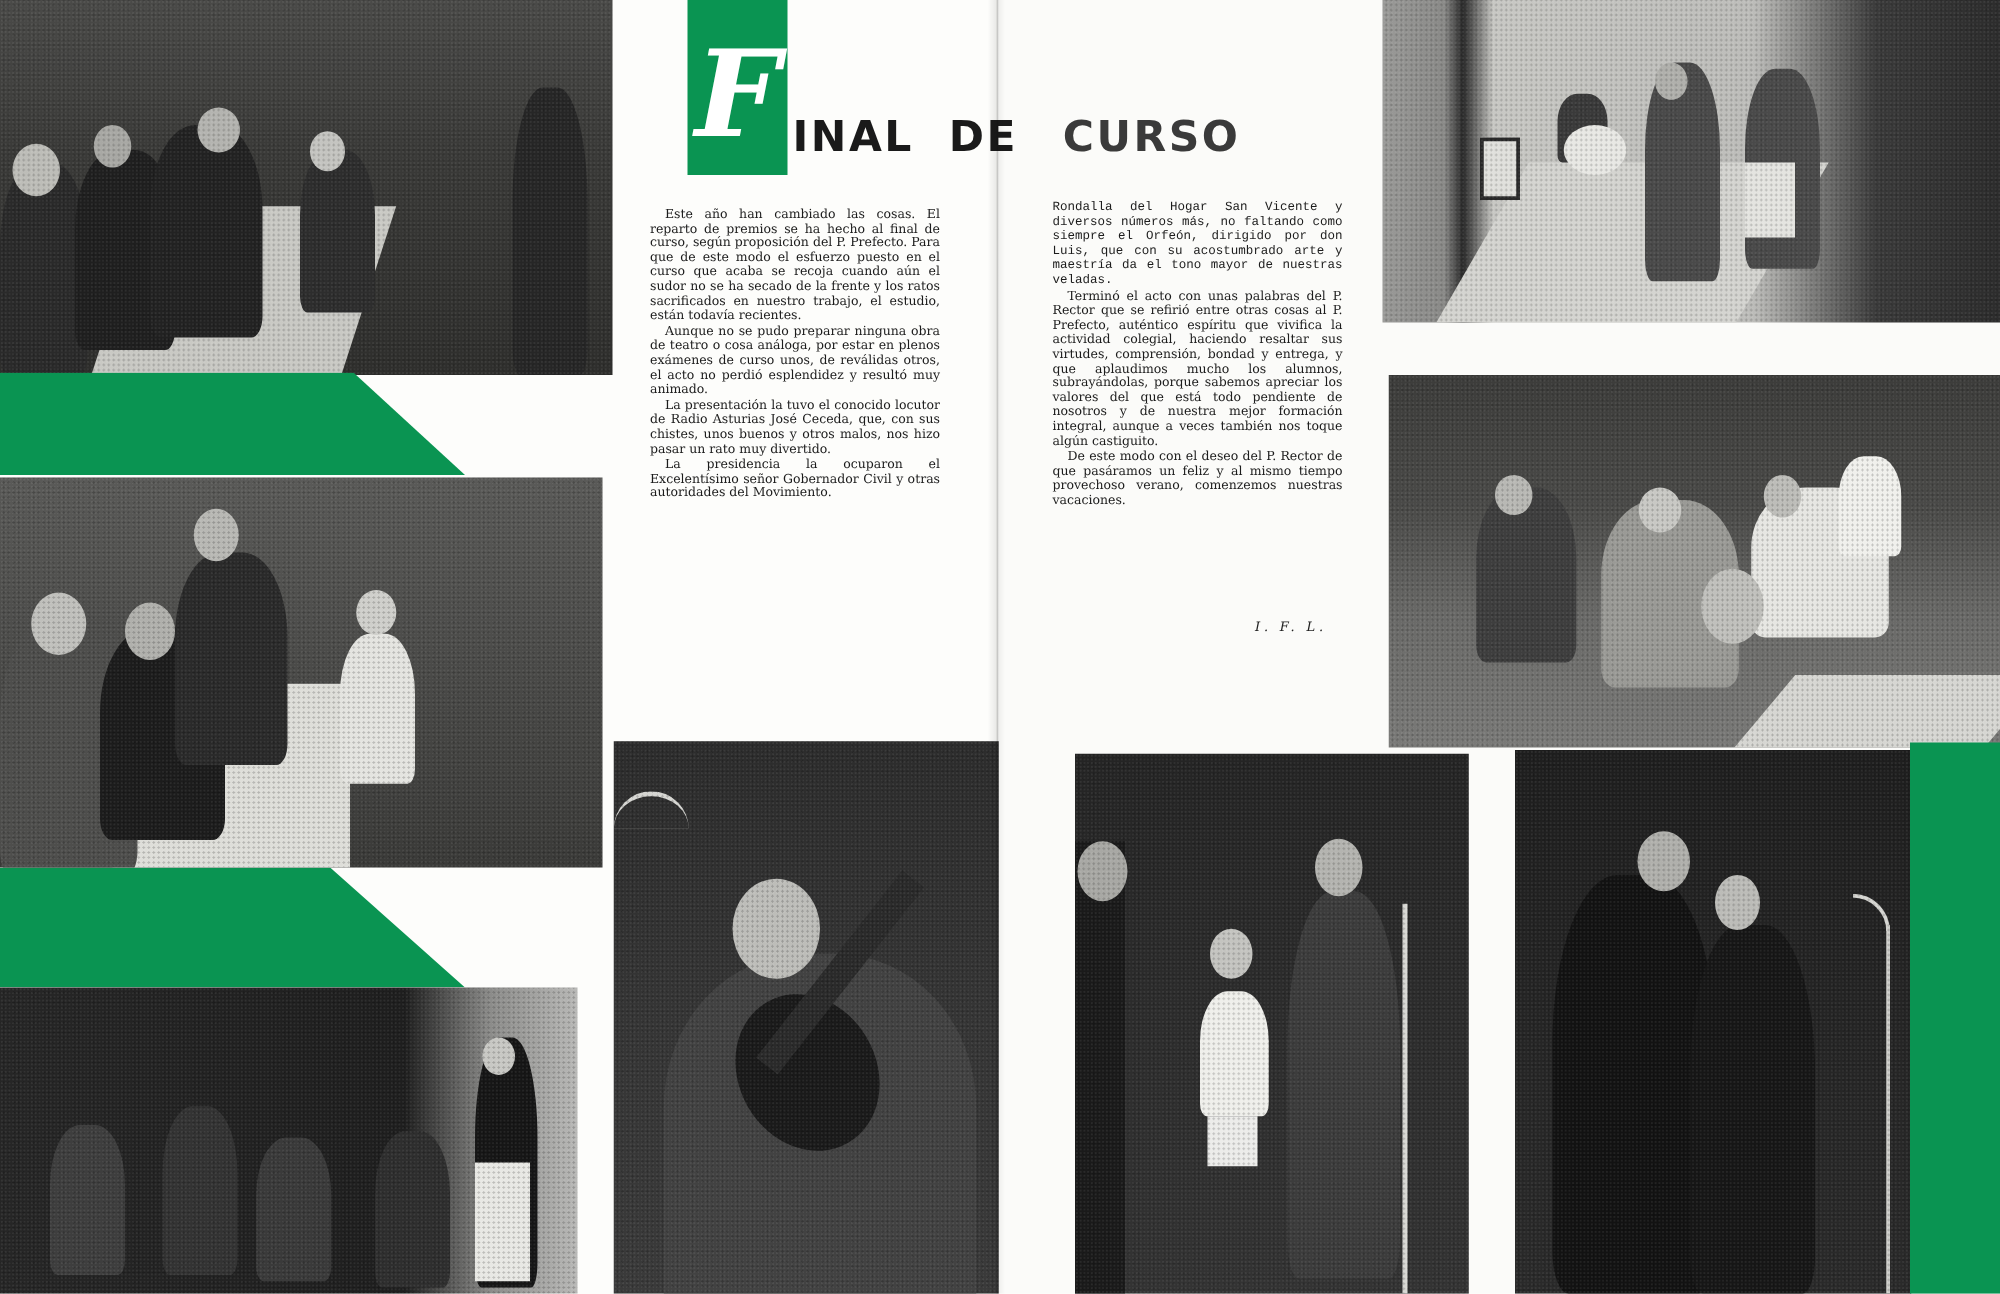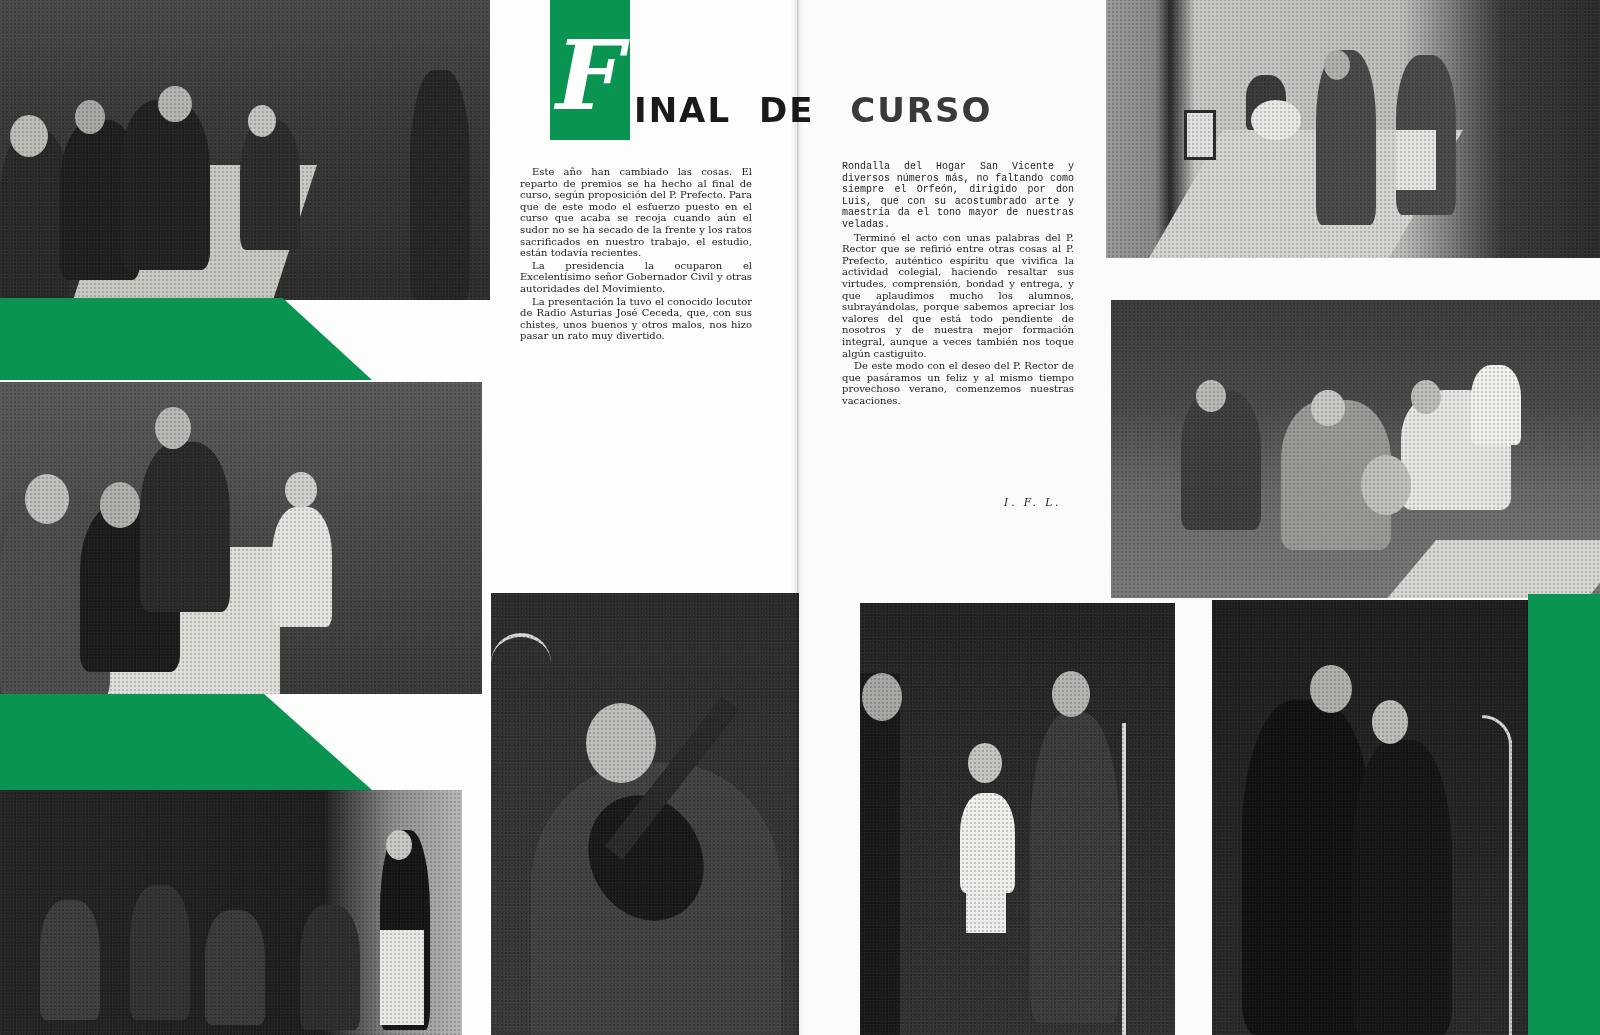--- a/index.html
+++ b/index.html
@@ -133,22 +133,23 @@
     <div class="initial-letter">F</div>
   </div>
   <div class="title-rest">
     <span class="w1">INAL</span>
     <span class="w2">DE</span>
     <span class="w3">CURSO</span>
   </div>
 
   <div class="col col-1">
     <p>Este año han cambiado las cosas. El reparto de premios se ha hecho al final de curso, según proposición del P. Prefecto. Para que de este modo el esfuerzo puesto en el curso que acaba se recoja cuando aún el sudor no se ha secado de la frente y los ratos sacrificados en nuestro trabajo, el estudio, están todavía recientes.</p>
+    <p>Aunque no se pudo preparar ninguna obra de teatro o cosa análoga, por estar en plenos exámenes de curso unos, de reválidas otros, el acto no perdió esplendidez y resultó muy animado.</p>
+    <p>La presentación la tuvo el conocido locutor de Radio Asturias José Ceceda, que, con sus chistes, unos buenos y otros malos, nos hizo pasar un rato muy divertido.</p>
     <p>La presidencia la ocuparon el Excelentísimo señor Gobernador Civil y otras autoridades del Movimiento.</p>
-    <p>La presentación la tuvo el conocido locutor de Radio Asturias José Ceceda, que, con sus chistes, unos buenos y otros malos, nos hizo pasar un rato muy divertido.</p>
   </div>
 
   <div class="col col-2">
     <p class="cont">Rondalla del Hogar San Vicente y diversos números más, no faltando como siempre el Orfeón, dirigido por don Luis, que con su acostumbrado arte y maestría da el tono mayor de nuestras veladas.</p>
     <p>Terminó el acto con unas palabras del P. Rector que se refirió entre otras cosas al P. Prefecto, auténtico espíritu que vivifica la actividad colegial, haciendo resaltar sus virtudes, comprensión, bondad y entrega, y que aplaudimos mucho los alumnos, subrayándolas, porque sabemos apreciar los valores del que está todo pendiente de nosotros y de nuestra mejor formación integral, aunque a veces también nos toque algún castiguito.</p>
     <p>De este modo con el deseo del P. Rector de que pasáramos un feliz y al mismo tiempo provechoso verano, comenzemos nuestras vacaciones.</p>
   </div>
   <div class="signature">I. F. L.</div>
 
   <div class="photo ph-band-stage">

